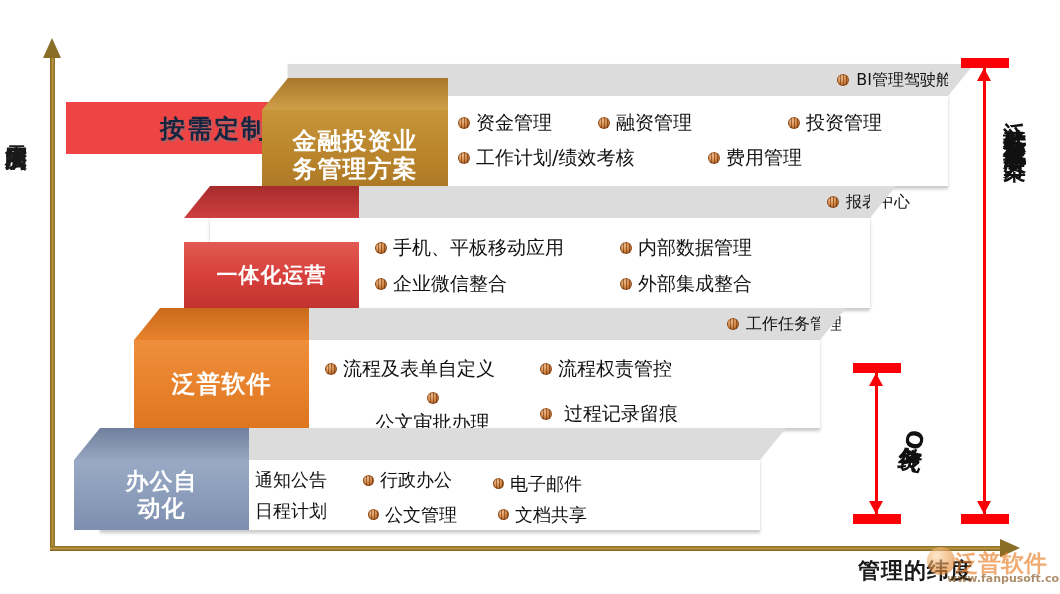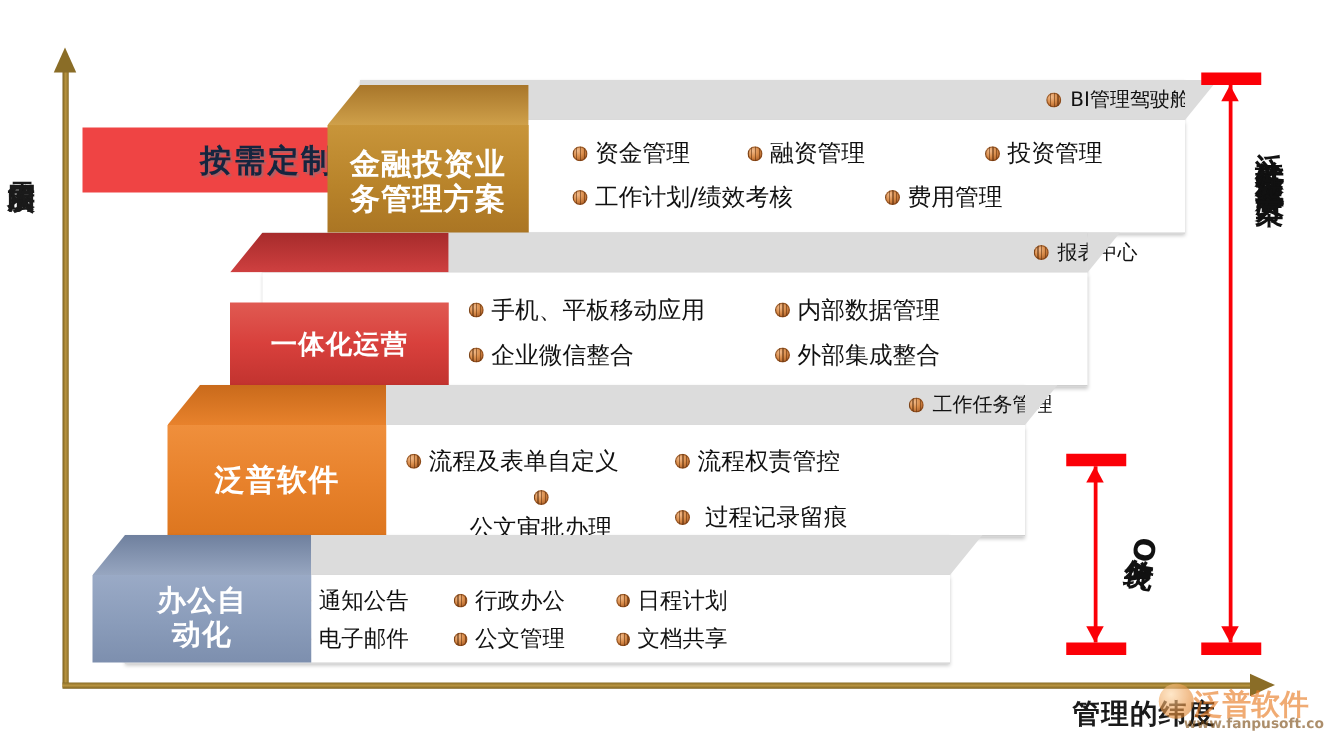--- a/index.html
+++ b/index.html
@@ -180,21 +180,21 @@
         <div class="item" style="width:250px;">
           <span class="bullet"></span>
           <span>工作计划/绩效考核</span>
         </div>
         <div class="item" style="width:140px;">
           <span class="bullet"></span>
           <span>费用管理</span>
         </div>
       </div>
     </div>
-    <div class="cube" style="left:262px;top:68px;width:161px;height:122px;border-radius:24px;">
+    <div class="cube" style="left:262px;top:78px;width:186px;height:122px;border-radius:24px;">
       <div class="top" style="height:32px;background:linear-gradient(to bottom,#a8762a,#cfa04a);"></div>
       <div class="face" style="height:90px;background:linear-gradient(to bottom,#c8953a,#b8832a 55%,#a97423);font-size:24px;">
         <span style="display:block;">
           <span style="display:block;">金融投资业</span>
           <span style="display:block;">务管理方案</span>
         </span>
       </div>
     </div>
   </div>
 
@@ -273,27 +273,27 @@
     <div class="panel" style="left:100px;top:460px;width:660px;height:70px;">
       <div class="items" style="left:138px;top:8px;width:500px;">
         <div class="item" style="width:125px;margin-bottom:7px;font-size:18px;">
           <span class="bullet small"></span>
           <span>通知公告</span>
         </div>
         <div class="item" style="width:130px;margin-bottom:7px;font-size:18px;">
           <span class="bullet small"></span>
           <span>行政办公</span>
         </div>
+        <div class="item" style="width:125px;font-size:18px;">
+          <span class="bullet small"></span>
+          <span>电子邮件</span>
+        </div>
         <div class="item" style="width:130px;margin-bottom:7px;font-size:18px;">
           <span class="bullet small"></span>
           <span>日程计划</span>
-        </div>
-        <div class="item" style="width:125px;font-size:18px;">
-          <span class="bullet small"></span>
-          <span>电子邮件</span>
         </div>
         <div class="item" style="width:130px;font-size:18px;">
           <span class="bullet small"></span>
           <span>公文管理</span>
         </div>
         <div class="item" style="width:130px;font-size:18px;">
           <span class="bullet small"></span>
           <span>文档共享</span>
         </div>
       </div>

